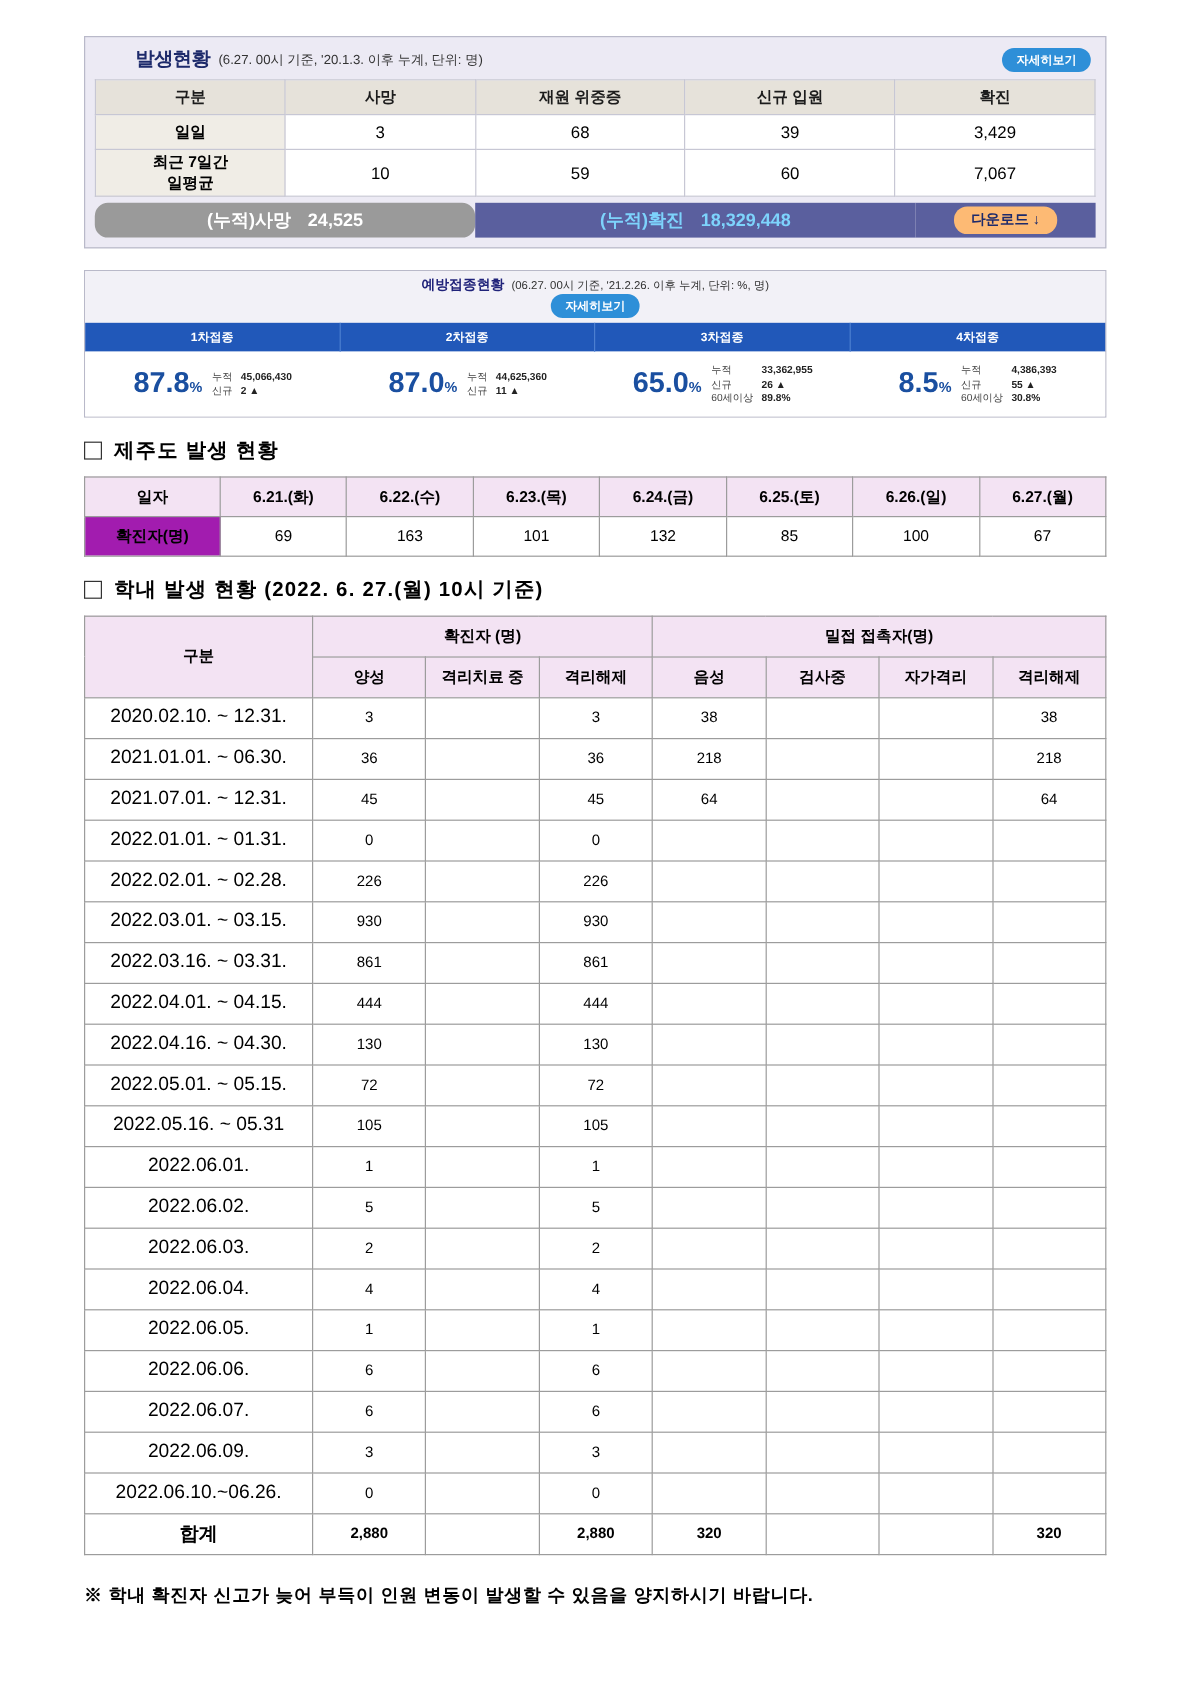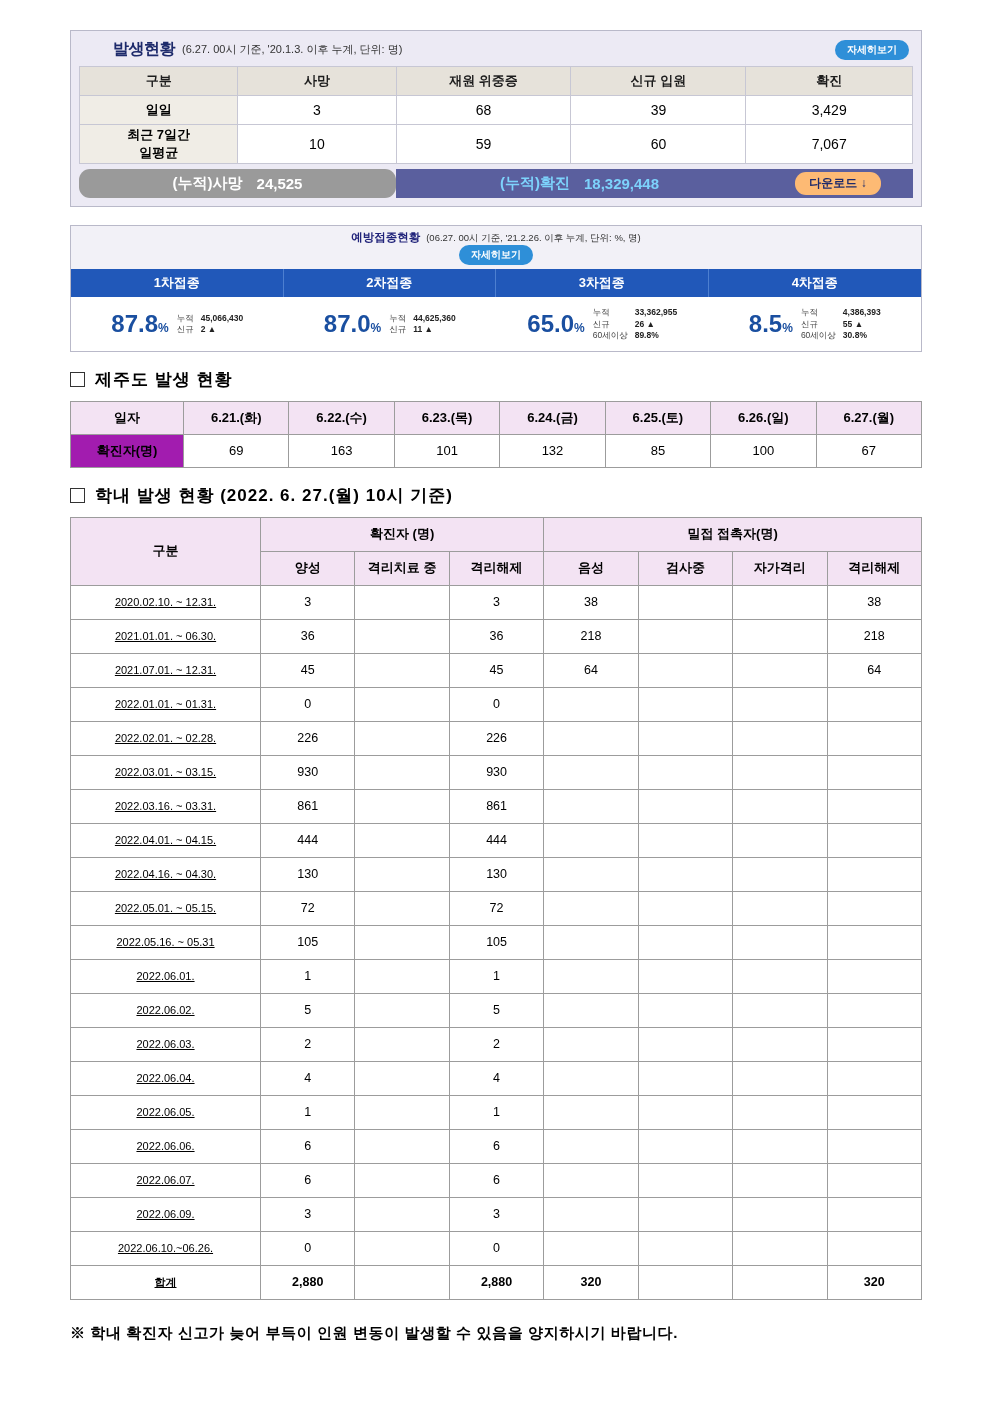--- a/index.html
+++ b/index.html
@@ -182,21 +182,21 @@
   }
   .vacc-head-row {
     display: flex;
     background: #2158b9;
   }
   .vacc-head-cell {
     flex: 1 1 25%;
     text-align: center;
     color: #fff;
     font-weight: bold;
-    font-size: 13px;
+    font-size: 10px;
     padding: 5px 0;
     border-right: 1px solid #4d7fd0;
     box-sizing: border-box;
   }
   .vacc-head-cell:last-child { border-right: none; }
   .vacc-body-row {
     display: flex;
     background: #fff;
   }
   .vacc-cell {
@@ -262,22 +262,21 @@
     text-align: center;
     font-size: 12.5px;
     height: 31px;
   }
   table.school thead th {
     background: #f3e3f3;
     font-weight: bold;
     font-size: 13px;
   }
   table.school td.period {
-    font-size: 11px;
-    text-decoration: underline;
+    font-size: 16px;
   }
   table.school tr.total td {
     font-weight: bold;
   }
   .col-period { width: 190px; }
 
   
   .footnote {
     margin-top: 24px;
     font-size: 15px;

